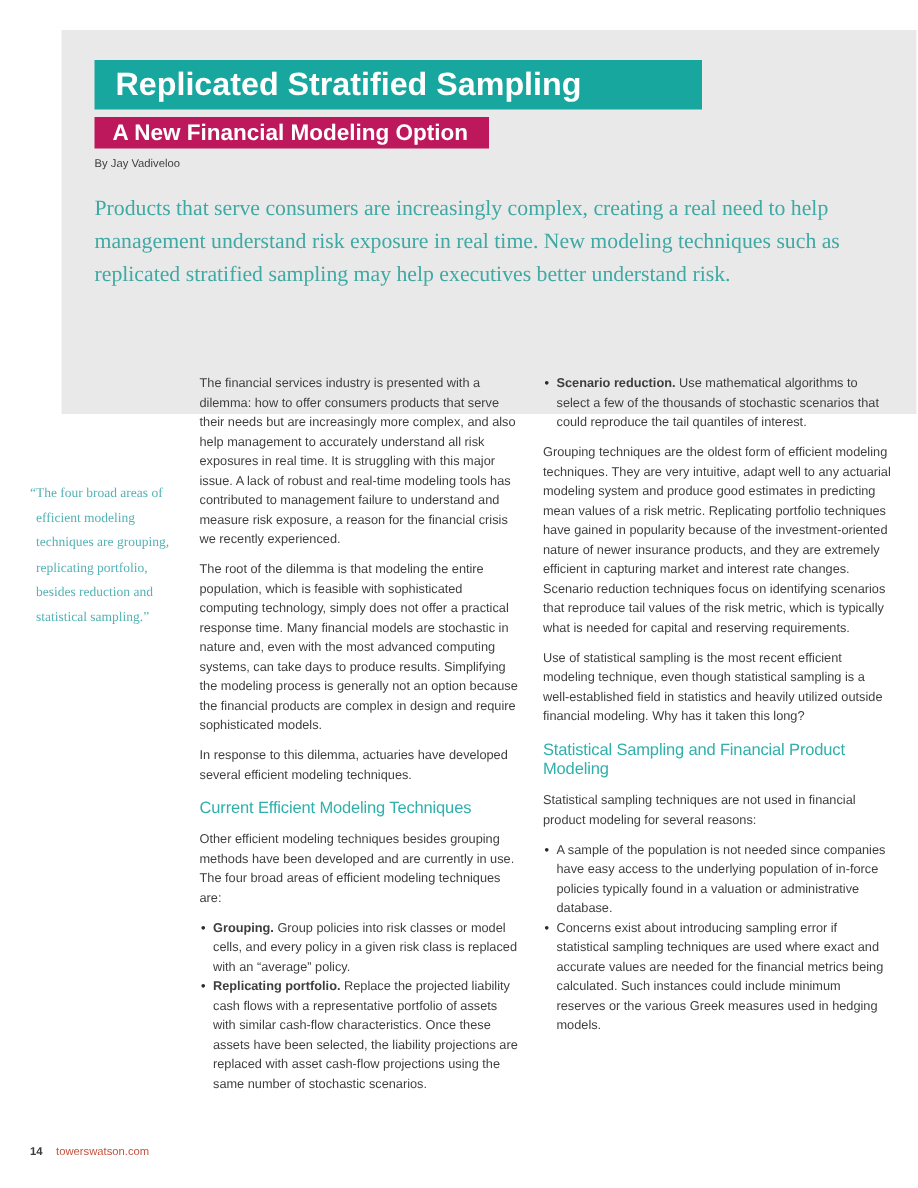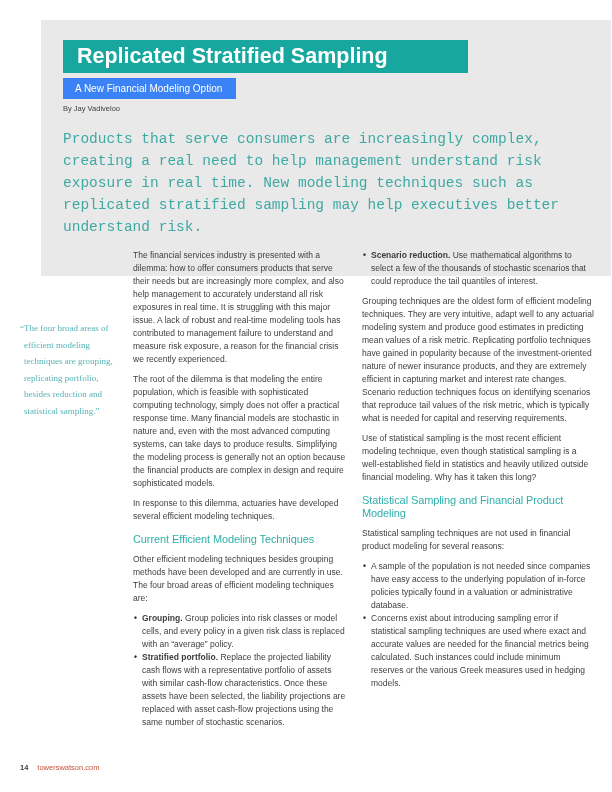--- a/index.html
+++ b/index.html
@@ -16,31 +16,31 @@
     margin-left:23px;
   }
   .title-banner {
     position:absolute; left:22px; top:20px; width:405px; height:33px;
     background:#18a79f; color:#ffffff;
     font-weight:bold; font-size:21.5px; line-height:33px;
     padding-left:14px; white-space:nowrap; overflow:hidden;
   }
   .subtitle-banner {
     position:absolute; left:22px; top:58px; height:21px;
-    background:#3b82f6; color:#ffffff;
-    font-weight:normal; font-size:10px; line-height:21px;
+    background:#be185d; color:#ffffff;
+    font-weight:bold; font-size:15px; line-height:21px;
     padding:0 14px 0 12px; white-space:nowrap; width:max-content;
   }
   .byline {
     position:absolute; left:22px; top:84px;
     font-size:7.5px; color:#3c3c3c;
   }
   .intro {
     position:absolute; left:22px; top:108px; width:520px;
-    font-family:Liberation Mono, monospace;
+    font-family:Liberation Serif, serif;
     font-size:14.5px; line-height:22px; color:#3fa9a4;
   }
   .pullquote {
     position:absolute; left:20px; top:320px; width:102px;
     font-family:"Liberation Serif", serif;
     font-size:9px; line-height:16.5px; color:#56b2b5;
     text-indent:-4px; padding-left:4px;
   }
   .col { position:absolute; top:249px; }
   .col1 { left:133px; width:215px; }
@@ -83,21 +83,21 @@
 <div class="pullquote">“The four broad areas of efficient modeling techniques are grouping, replicating portfolio, besides reduction and statistical sampling.”</div>
 
 <div class="col col1">
   <p class="body-p">The financial services industry is presented with a dilemma: how to offer consumers products that serve their needs but are increasingly more complex, and also help management to accurately understand all risk exposures in real time. It is struggling with this major issue. A lack of robust and real-time modeling tools has contributed to management failure to understand and measure risk exposure, a reason for the financial crisis we recently experienced.</p>
   <p class="body-p">The root of the dilemma is that modeling the entire population, which is feasible with sophisticated computing technology, simply does not offer a practical response time. Many financial models are stochastic in nature and, even with the most advanced computing systems, can take days to produce results. Simplifying the modeling process is generally not an option because the financial products are complex in design and require sophisticated models.</p>
   <p class="body-p">In response to this dilemma, actuaries have developed several efficient modeling techniques.</p>
   <h2 class="h2">Current Efficient Modeling Techniques</h2>
   <p class="body-p">Other efficient modeling techniques besides grouping methods have been developed and are currently in use. The four broad areas of efficient modeling techniques are:</p>
   <div class="bullets">
     <div class="bullet"><span class="term">Grouping.</span><span> Group policies into risk classes or model cells, and every policy in a given risk class is replaced with an “average” policy.</span></div>
-    <div class="bullet"><span class="term">Stratified portfolio.</span><span> Replace the projected liability cash flows with a representative portfolio of assets with similar cash-flow characteristics. Once these assets have been selected, the liability projections are replaced with asset cash-flow projections using the same number of stochastic scenarios.</span></div>
+    <div class="bullet"><span class="term">Replicating portfolio.</span><span> Replace the projected liability cash flows with a representative portfolio of assets with similar cash-flow characteristics. Once these assets have been selected, the liability projections are replaced with asset cash-flow projections using the same number of stochastic scenarios.</span></div>
   </div>
 </div>
 
 <div class="col col2">
   <div class="bullets">
     <div class="bullet"><span class="term">Scenario reduction.</span><span> Use mathematical algorithms to select a few of the thousands of stochastic scenarios that could reproduce the tail quantiles of interest.</span></div>
   </div>
   <p class="body-p">Grouping techniques are the oldest form of efficient modeling techniques. They are very intuitive, adapt well to any actuarial modeling system and produce good estimates in predicting mean values of a risk metric. Replicating portfolio techniques have gained in popularity because of the investment-oriented nature of newer insurance products, and they are extremely efficient in capturing market and interest rate changes. Scenario reduction techniques focus on identifying scenarios that reproduce tail values of the risk metric, which is typically what is needed for capital and reserving requirements.</p>
   <p class="body-p">Use of statistical sampling is the most recent efficient modeling technique, even though statistical sampling is a well-established field in statistics and heavily utilized outside financial modeling. Why has it taken this long?</p>
   <h2 class="h2">Statistical Sampling and Financial Product Modeling</h2>

